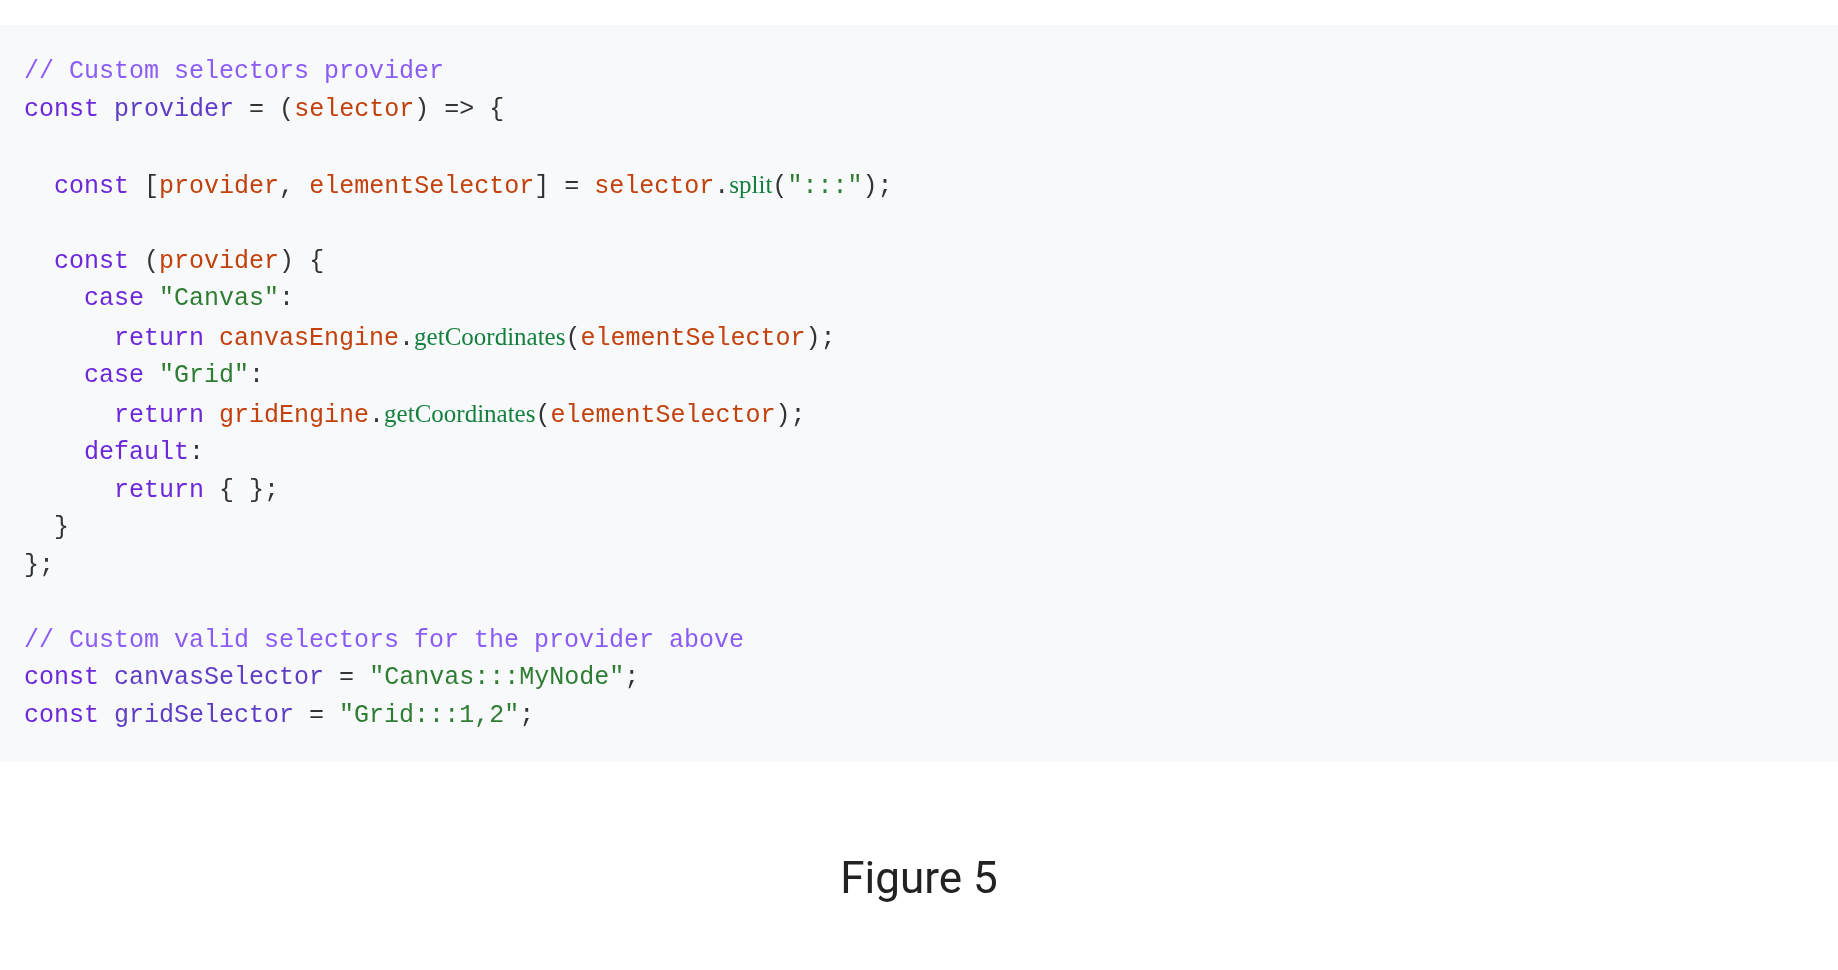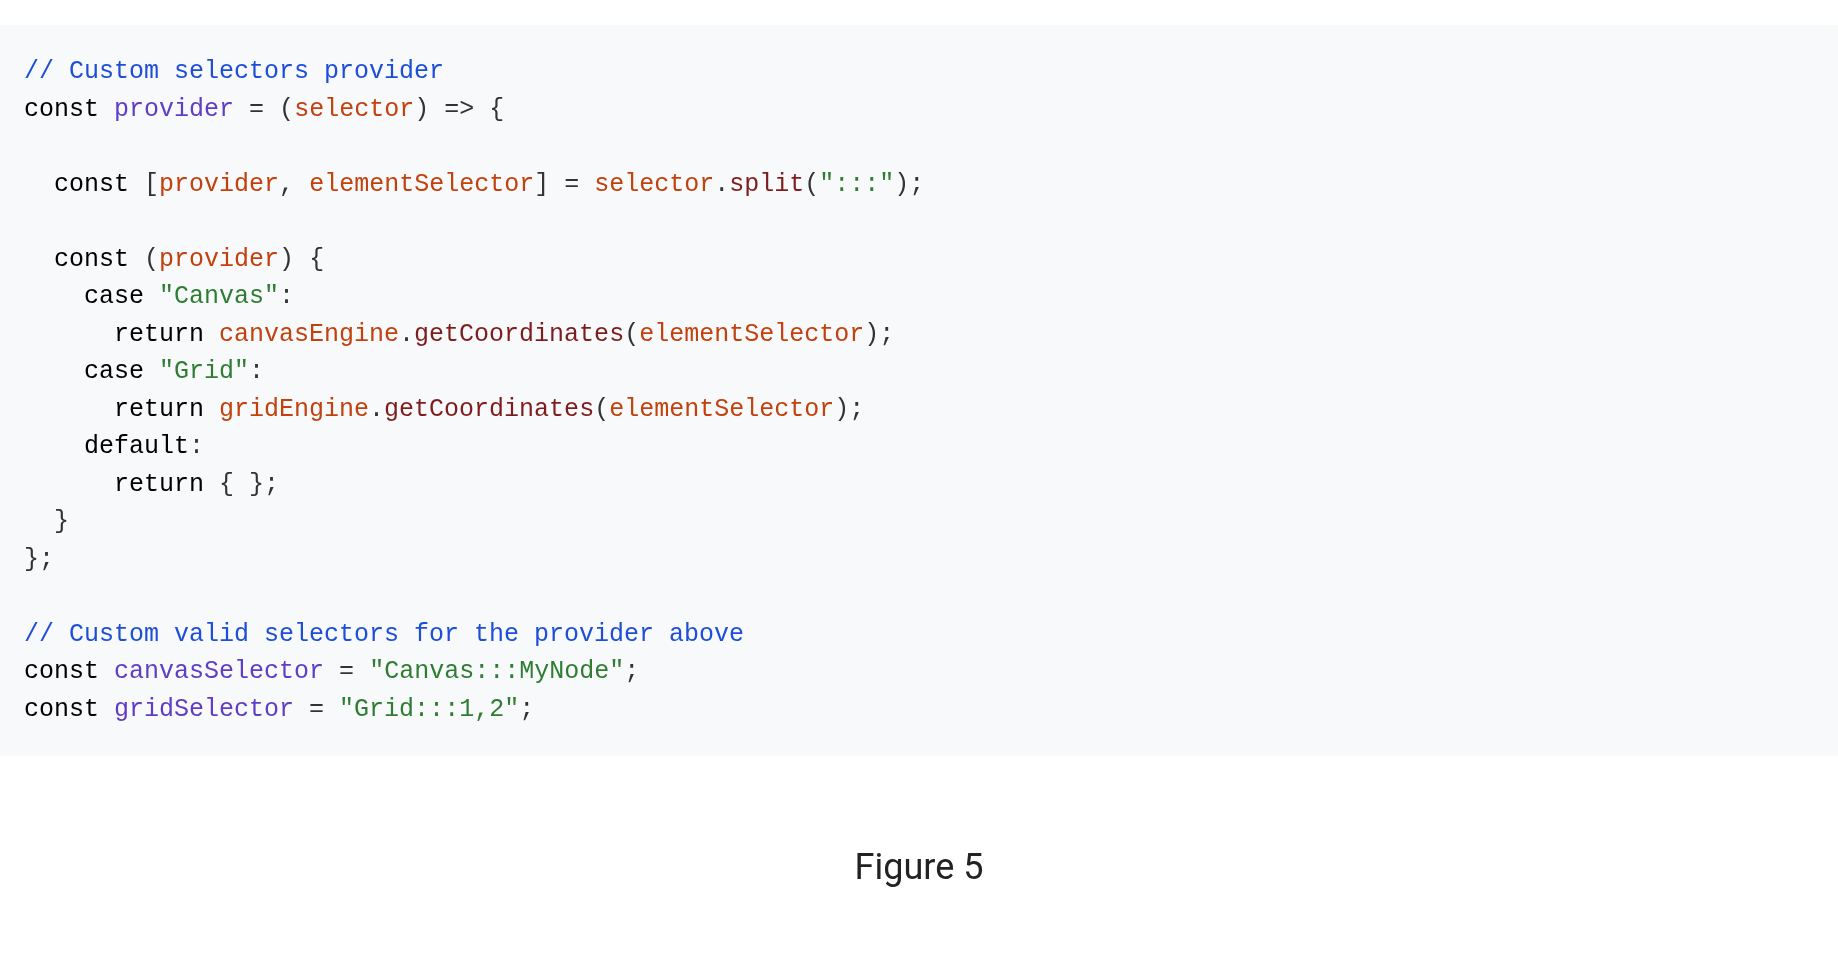--- a/index.html
+++ b/index.html
@@ -18,31 +18,31 @@
     background: #f8f9fb;
     padding: 28px 24px 28px 24px;
     font-family: "SFMono-Regular", Consolas, "Liberation Mono", Menlo, monospace;
     font-size: 25px;
     line-height: 1.50;
     color: #333;
     white-space: pre;
     overflow-x: auto;
   }
   .code-block span { white-space: pre; }
-  .tk-comment   { color: #1d4ed8; }
-  .tk-keyword   { color: #000000; }
+  .tk-comment   { color: #8b5cf6; }
+  .tk-keyword   { color: #6d28d9; }
   .tk-ident     { color: #c2410c; }   
   .tk-decl      { color: #5f3dc4; }   
-  .tk-method    { color: #7f1d1d; }   
+  .tk-method    { color: #15803d; font-family: Liberation Serif, serif; }   
   .tk-punct     { color: #333333; }
   .tk-string    { color: #2f7d32; font-weight: 500; }
   .tk-arrow     { color: #333333; }
   .figure-caption {
     text-align: center;
-    font-size: 36px;
+    font-size: 44px;
     color: #222;
     margin-top: 90px;
     font-weight: 400;
     font-family: -apple-system, BlinkMacSystemFont, "Segoe UI", Roboto, sans-serif;
   }
 </style>
 </head>
 <body>
 
 <div class="page">

